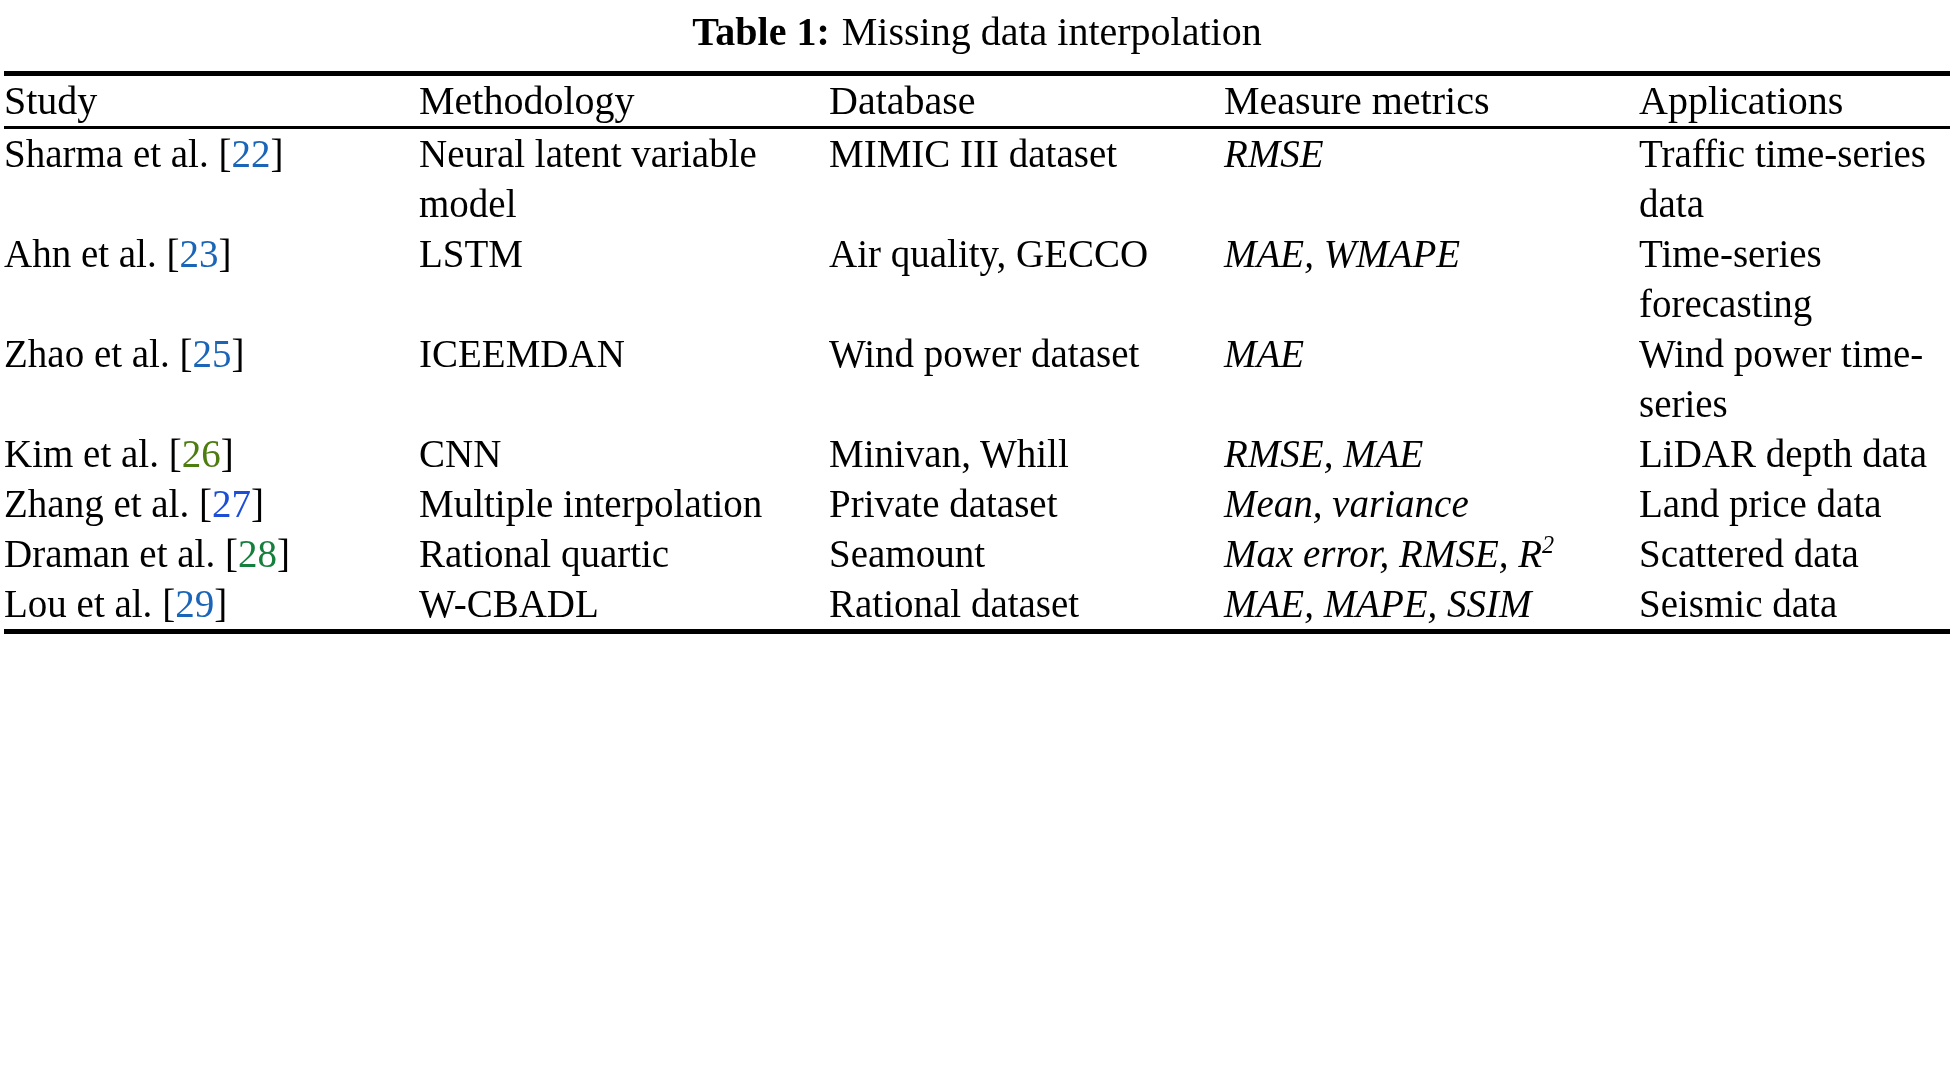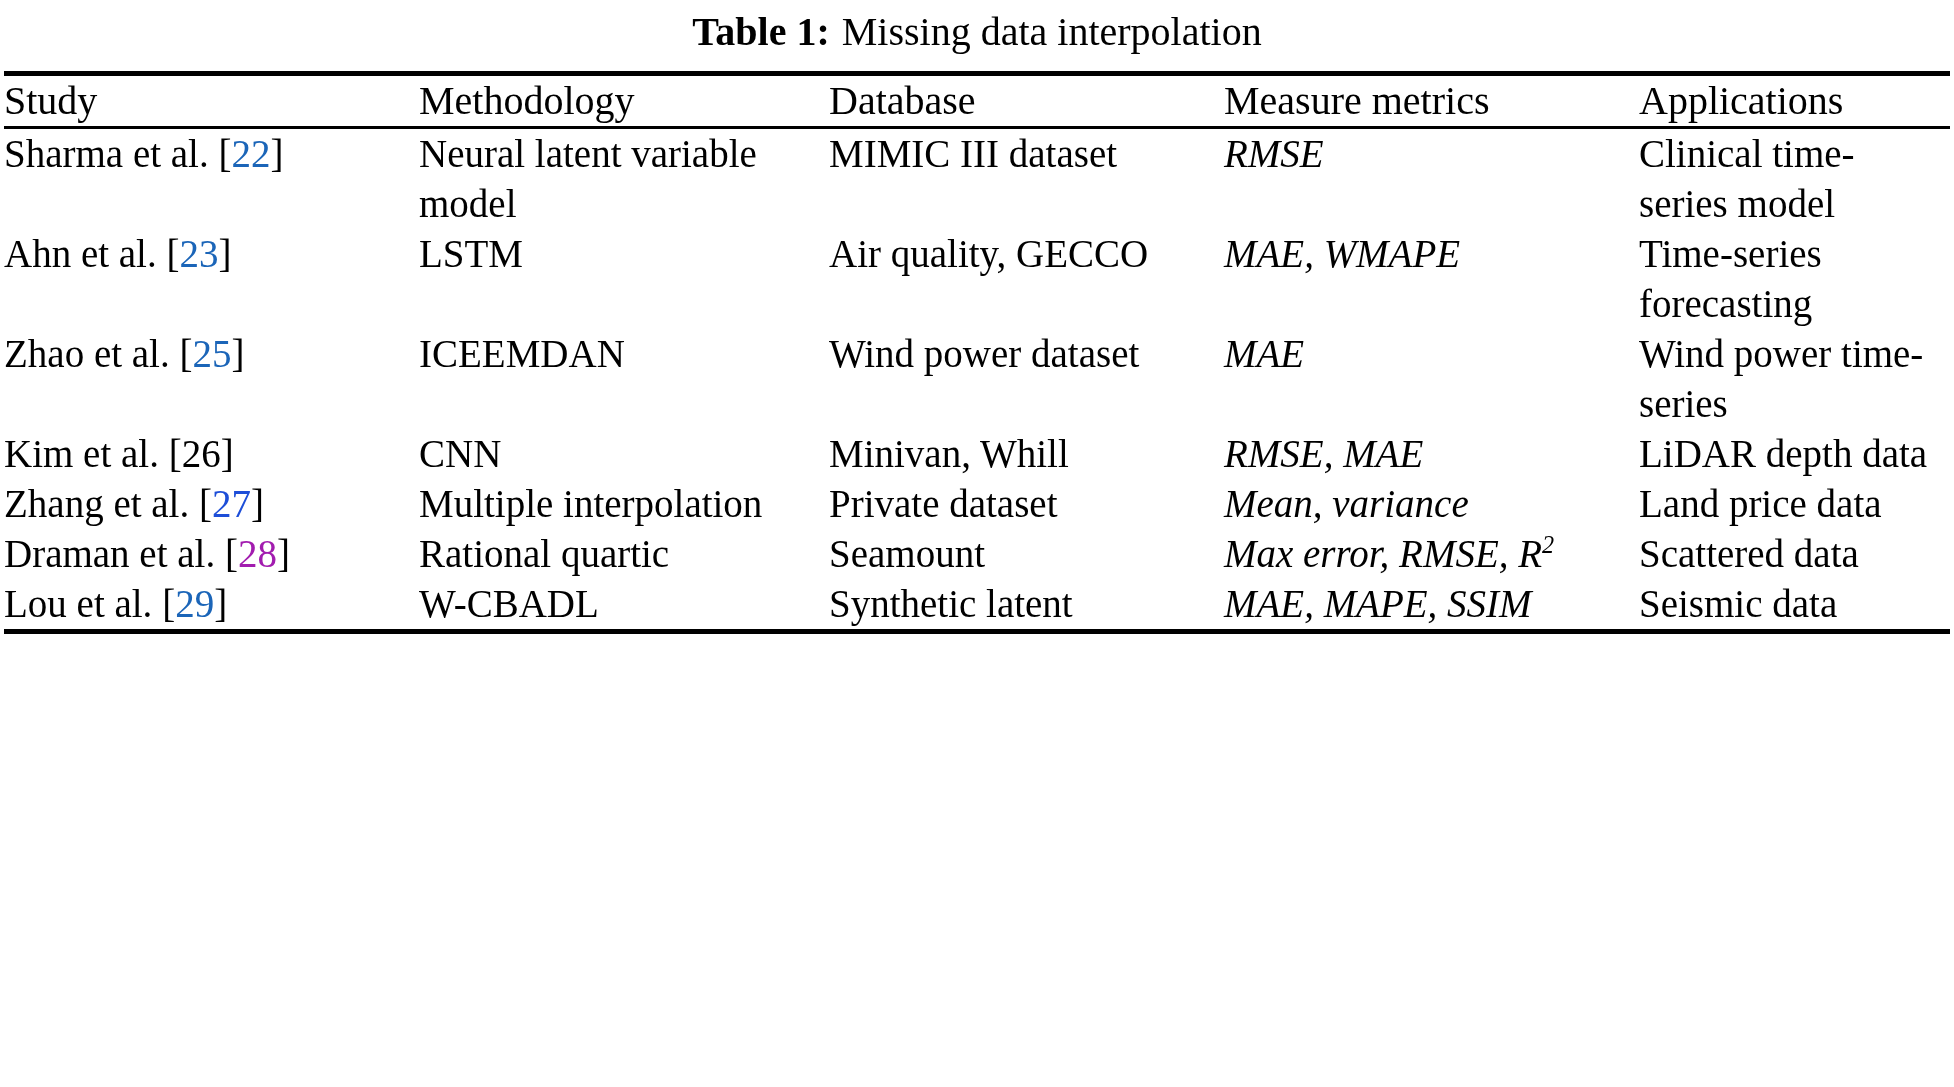--- a/index.html
+++ b/index.html
@@ -137,61 +137,61 @@
       <col class="c-db">
       <col class="c-metric">
       <col class="c-app">
     </colgroup>
     <tbody id="table-body">
         <tr>
           <td><span>Sharma et al.</span> <span class="bracket">[</span><a class="cite" href="#" style="color: rgb(27, 101, 184); text-decoration: none;">22</a><span class="bracket">]</span></td>
           <td>Neural latent variable model</td>
           <td>MIMIC III dataset</td>
           <td class="metric">RMSE</td>
-          <td>Clinical time-series model</td>
+          <td>Traffic time-series data</td>
         </tr>
         <tr>
           <td><span>Ahn et al.</span> <span class="bracket">[</span><a class="cite" href="#" style="color: rgb(27, 101, 184); text-decoration: none; text-align: right;">23</a><span class="bracket">]</span></td>
           <td>LSTM</td>
           <td>Air quality, GECCO</td>
           <td class="metric">MAE, WMAPE</td>
           <td>Time-series forecasting</td>
         </tr>
         <tr>
           <td><span>Zhao et al.</span> <span class="bracket">[</span><a class="cite" href="#" style="color: rgb(27, 101, 184); text-decoration: none; margin-top: 28px;">25</a><span class="bracket">]</span></td>
           <td>ICEEMDAN</td>
           <td>Wind power dataset</td>
           <td class="metric">MAE</td>
           <td>Wind power time-series</td>
         </tr>
         <tr>
-          <td><span>Kim et al.</span> <span class="bracket">[</span><a class="cite" href="#" style="color: #000000; text-decoration: none;">26</a><span class="bracket">]</span></td>
+          <td><span>Kim et al.</span> <span class="bracket">[</span><a class="cite" href="#" style="color: #4d7c0f; text-decoration: none;">26</a><span class="bracket">]</span></td>
           <td>CNN</td>
           <td>Minivan, Whill</td>
           <td class="metric">RMSE, MAE</td>
           <td>LiDAR depth data</td>
         </tr>
         <tr>
           <td><span>Zhang et al.</span> <span class="bracket">[</span><a class="cite" href="#" style="color: #1d4ed8; text-decoration: none; margin-top: 30px;">27</a><span class="bracket">]</span></td>
           <td>Multiple interpolation</td>
           <td>Private dataset</td>
           <td class="metric">Mean, variance</td>
           <td>Land price data</td>
         </tr>
         <tr>
-          <td><span>Draman et al.</span> <span class="bracket">[</span><a class="cite" href="#" style="color: #a21caf; text-decoration: none;">28</a><span class="bracket">]</span></td>
+          <td><span>Draman et al.</span> <span class="bracket">[</span><a class="cite" href="#" style="color: #15803d; text-decoration: none;">28</a><span class="bracket">]</span></td>
           <td>Rational quartic</td>
           <td>Seamount</td>
           <td class="metric">Max error, RMSE, R<sup>2</sup></td>
           <td>Scattered data</td>
         </tr>
         <tr>
           <td><span>Lou et al.</span> <span class="bracket">[</span><a class="cite" href="#" style="color: rgb(27, 101, 184); text-decoration: none;">29</a><span class="bracket">]</span></td>
           <td>W-CBADL</td>
-          <td>Synthetic latent</td>
+          <td>Rational dataset</td>
           <td class="metric">MAE, MAPE, SSIM</td>
           <td>Seismic data</td>
         </tr>
       </tbody>
   </table>
 
   <div class="rule rule-bottom"></div>
 
 </div>
 

